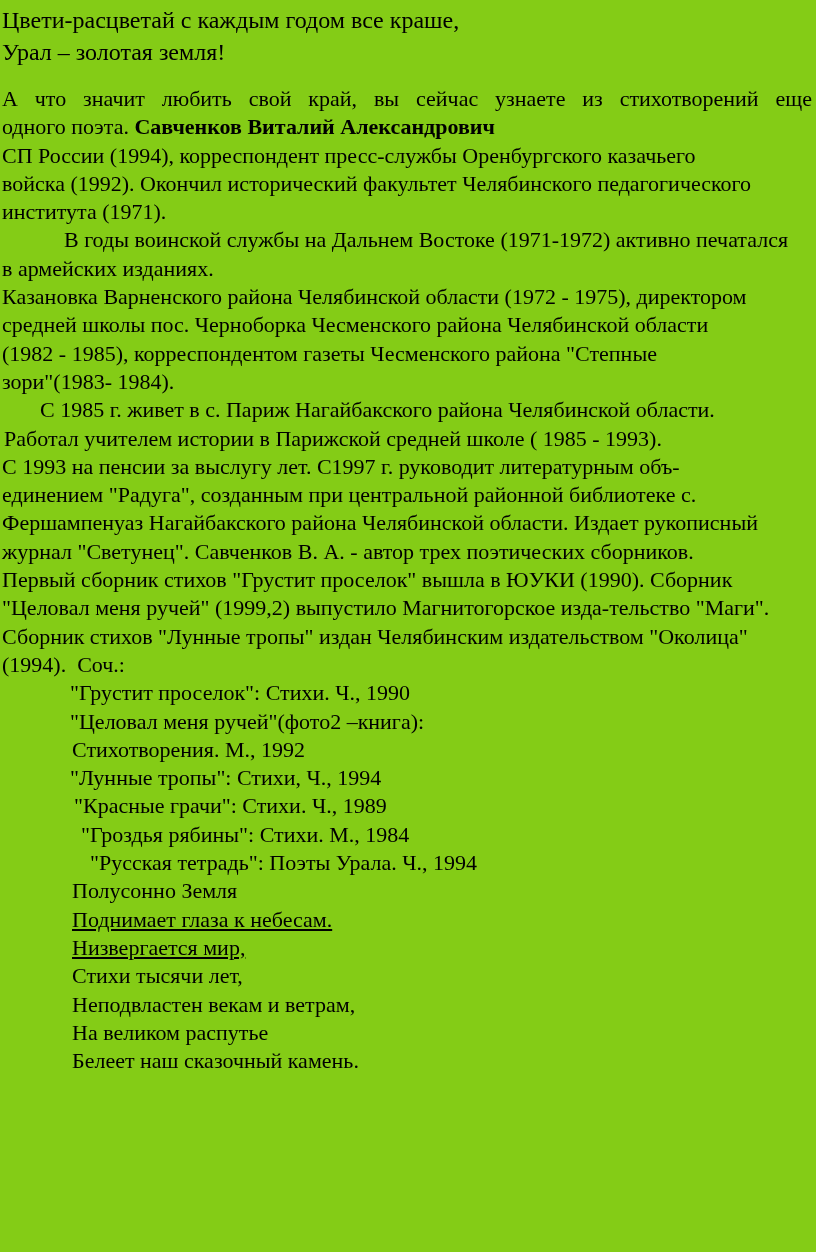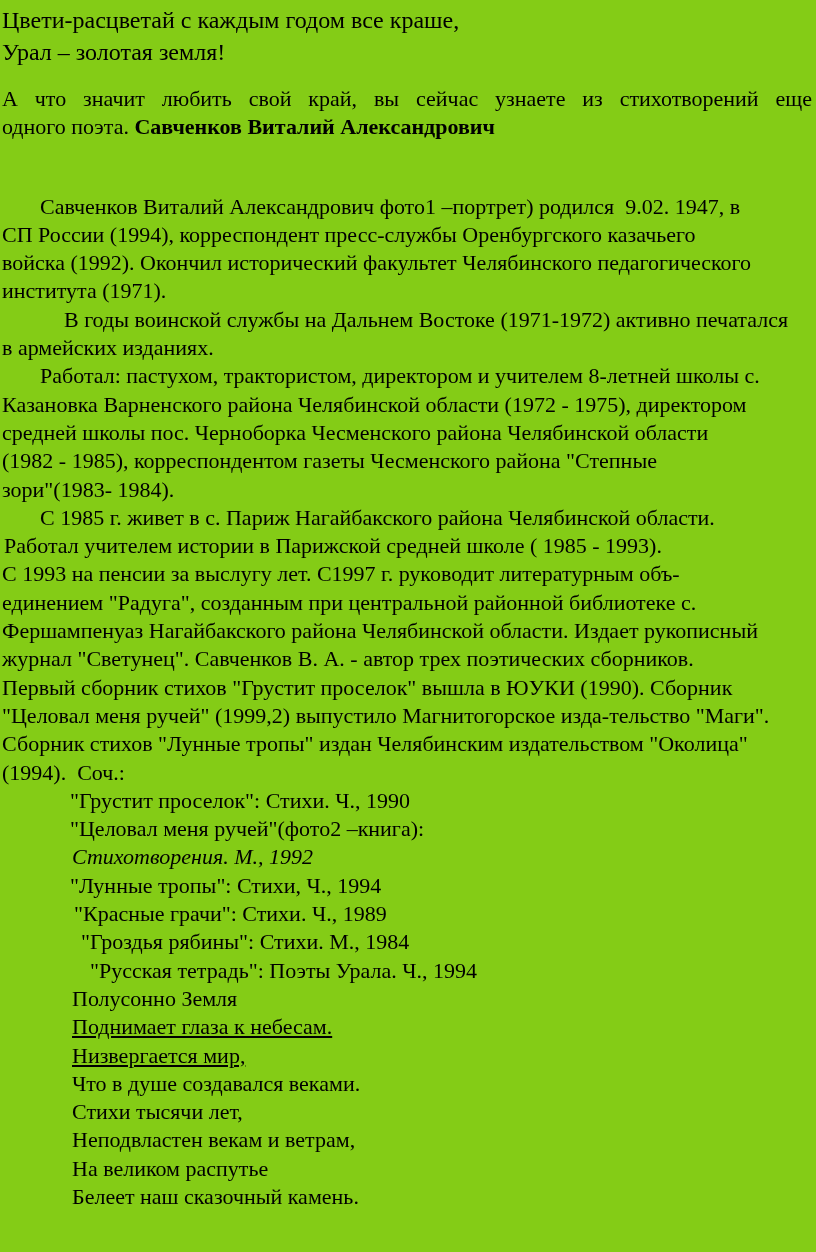--- a/index.html
+++ b/index.html
@@ -41,50 +41,47 @@
 </style>
 </head>
 <body>
 
 <div class="page">
   <div class="doc-text">
       <div class="line heading"><span>Цвети-расцветай с каждым годом все краше,</span></div>
       <div class="line heading"><span>Урал – золотая земля!</span></div>
       <div class="line justify" style="margin-top: 17px;"><span>А что значит любить свой край, вы сейчас узнаете из стихотворений еще</span></div>
       <div class="line"><span>одного поэта. </span><span class="bold">Савченков Виталий Александрович</span></div>
-      <div class="line" style="padding-left: 38px; margin-top: 51px;"><span>Савченков Виталий Александрович фото1 –портрет) родился  9.02. 1947, в</span></div>
       <div class="line"><span>СП России (1994), корреспондент пресс-службы Оренбургского казачьего</span></div>
       <div class="line"><span>войска (1992). Окончил исторический факультет Челябинского педагогического</span></div>
       <div class="line"><span>института (1971).</span></div>
       <div class="line" style="padding-left: 38px; text-align: center;"><span>В годы воинской службы на Дальнем Востоке (1971-1972) активно печатался</span></div>
       <div class="line"><span>в армейских изданиях.</span></div>
-      <div class="line" style="padding-left: 38px;"><span>Работал: пастухом, трактористом, директором и учителем 8-летней школы с.</span></div>
       <div class="line"><span>Казановка Варненского района Челябинской области (1972 - 1975), директором</span></div>
       <div class="line"><span>средней школы пос. Черноборка Чесменского района Челябинской области</span></div>
       <div class="line"><span>(1982 - 1985), корреспондентом газеты Чесменского района "Степные</span></div>
       <div class="line"><span>зори"(1983- 1984).</span></div>
       <div class="line" style="padding-left: 38px;"><span>С 1985 г. живет в с. Париж Нагайбакского района Челябинской области.</span></div>
       <div class="line" style="padding-left: 2px;"><span>Работал учителем истории в Парижской средней школе ( 1985 - 1993).</span></div>
       <div class="line"><span>С 1993 на пенсии за выслугу лет. С1997 г. руководит литературным объ-</span></div>
       <div class="line"><span>единением "Радуга", созданным при центральной районной библиотеке с.</span></div>
       <div class="line"><span>Фершампенуаз Нагайбакского района Челябинской области. Издает рукописный</span></div>
       <div class="line"><span>журнал "Светунец". Савченков В. А. - автор трех поэтических сборников.</span></div>
       <div class="line"><span>Первый сборник стихов "Грустит проселок" вышла в ЮУКИ (1990). Сборник</span></div>
       <div class="line"><span>"Целовал меня ручей" (1999,2) выпустило Магнитогорское изда-тельство "Маги".</span></div>
       <div class="line"><span>Сборник стихов "Лунные тропы" издан Челябинским издательством "Околица"</span></div>
       <div class="line"><span>(1994).  Соч.:</span></div>
       <div class="line" style="padding-left: 68px;"><span>"Грустит проселок": Стихи. Ч., 1990</span></div>
       <div class="line" style="padding-left: 68px;"><span>"Целовал меня ручей"(фото2 –книга):</span></div>
-      <div class="line" style="padding-left: 70px; font-style: italic;"><span>Стихотворения. М., 1992</span></div>
+      <div class="line" style="padding-left: 70px;"><span>Стихотворения. М., 1992</span></div>
       <div class="line" style="padding-left: 68px;"><span>"Лунные тропы": Стихи, Ч., 1994</span></div>
       <div class="line" style="padding-left: 72px;"><span>"Красные грачи": Стихи. Ч., 1989</span></div>
       <div class="line" style="padding-left: 79px;"><span>"Гроздья рябины": Стихи. М., 1984</span></div>
       <div class="line" style="padding-left: 88px;"><span>"Русская тетрадь": Поэты Урала. Ч., 1994</span></div>
       <div class="line" style="padding-left: 70px; "><span>Полусонно Земля</span></div>
       <div class="line" style="padding-left: 70px; text-decoration: underline;"><span>Поднимает глаза к небесам.</span></div>
       <div class="line" style="padding-left: 70px; text-decoration: underline;"><span>Низвергается мир,</span></div>
-      <div class="line" style="padding-left: 70px;"><span>Что в душе создавался веками.</span></div>
       <div class="line" style="padding-left: 70px;"><span>Стихи тысячи лет,</span></div>
       <div class="line" style="padding-left: 70px;"><span>Неподвластен векам и ветрам,</span></div>
       <div class="line" style="padding-left: 70px;"><span>На великом распутье</span></div>
       <div class="line" style="padding-left: 70px;"><span>Белеет наш сказочный камень.</span></div>
     </div>
 </div>
 
 </body></html>

